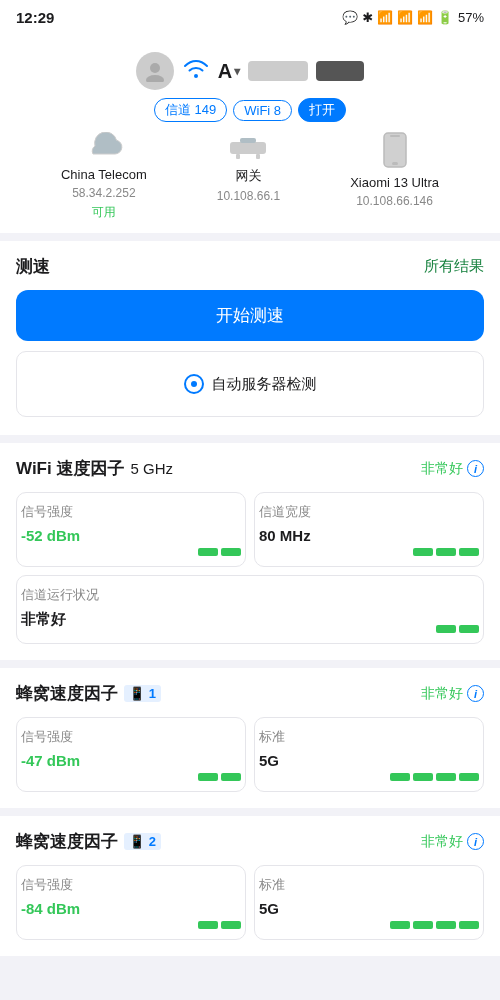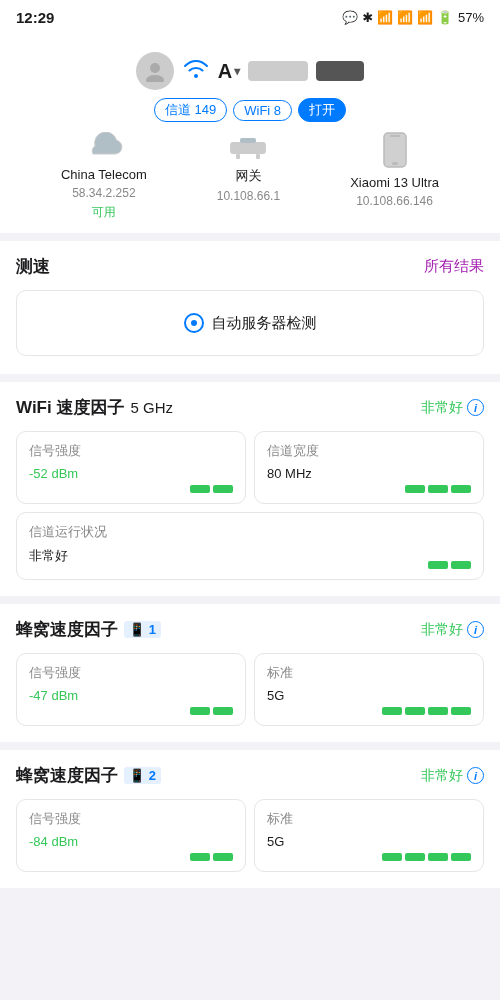--- a/index.html
+++ b/index.html
@@ -153,21 +153,21 @@
       align-items: center;
       margin-bottom: 12px;
     }
     .section-title {
       font-size: 17px;
       font-weight: 600;
       color: #1c1c1e;
     }
     .section-link {
       font-size: 15px;
-      color: #a21caf;
+      color: #15803d;
     }
 
     
     .speed-test-btn {
       width: 100%;
       background: #007aff;
       color: #fff;
       border: none;
       border-radius: 12px;
       padding: 14px;
@@ -260,33 +260,33 @@
     
     .metrics-grid {
       display: grid;
       grid-template-columns: 1fr 1fr;
       gap: 8px;
       margin-bottom: 8px;
     }
     .metric-card {
       border: 1.5px solid #e5e5ea;
       border-radius: 10px;
-      padding: 10px 12px;
+      padding: 10px 4px;
     }
     .metric-card.full-width {
       grid-column: 1 / -1;
     }
     .metric-label {
       font-size: 13px;
       color: #888;
       margin-bottom: 6px;
     }
     .metric-value {
-      font-size: 13px;
-      font-weight: 400;
+      font-size: 15px;
+      font-weight: 700;
       color: #34c759;
       margin-bottom: 4px;
     }
     .metric-value.black {
       color: #1c1c1e;
     }
     
     .solid-indicator {
       display: flex;
       gap: 3px;
@@ -389,20 +389,21 @@
   </div>
 </div>
 
 <div class="divider"></div>
 
 <div class="section">
   <div class="section-header">
     <span class="section-title">测速</span>
     <span class="section-link">所有结果</span>
   </div>
+  <button class="speed-test-btn">开始测速</button>
   <div class="auto-detect">
     <div class="target-icon"></div>
     <span>自动服务器检测</span>
   </div>
 </div>
 
 <div class="divider"></div>
 
 <div class="factor-section">
   <div class="factor-header">

